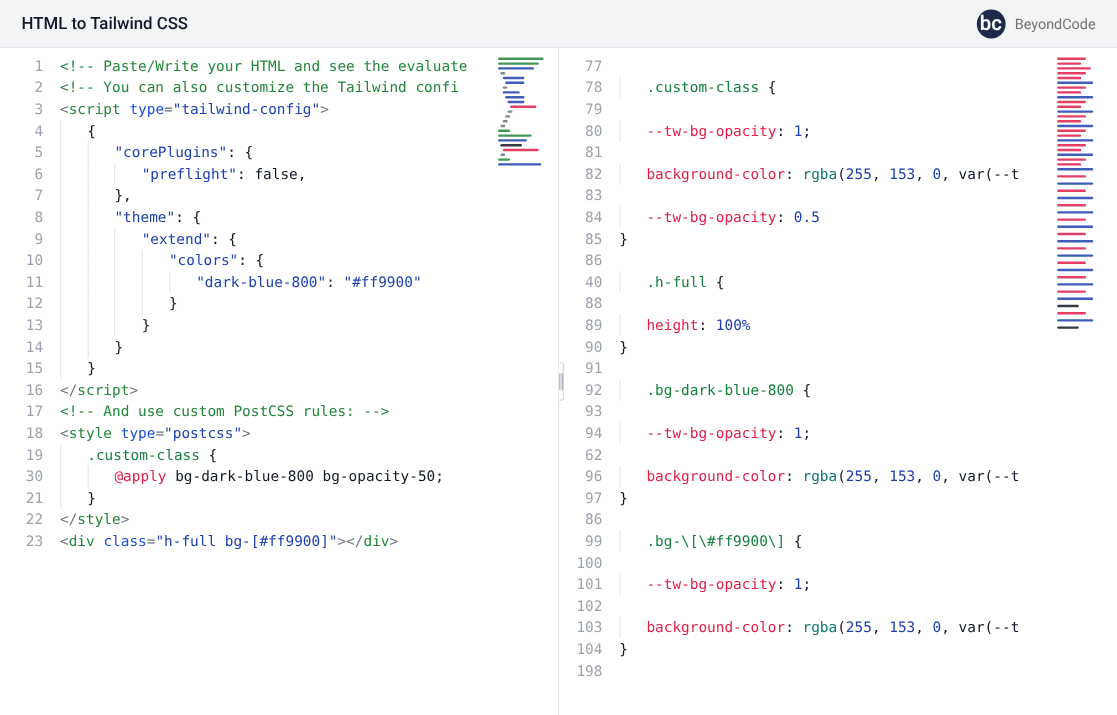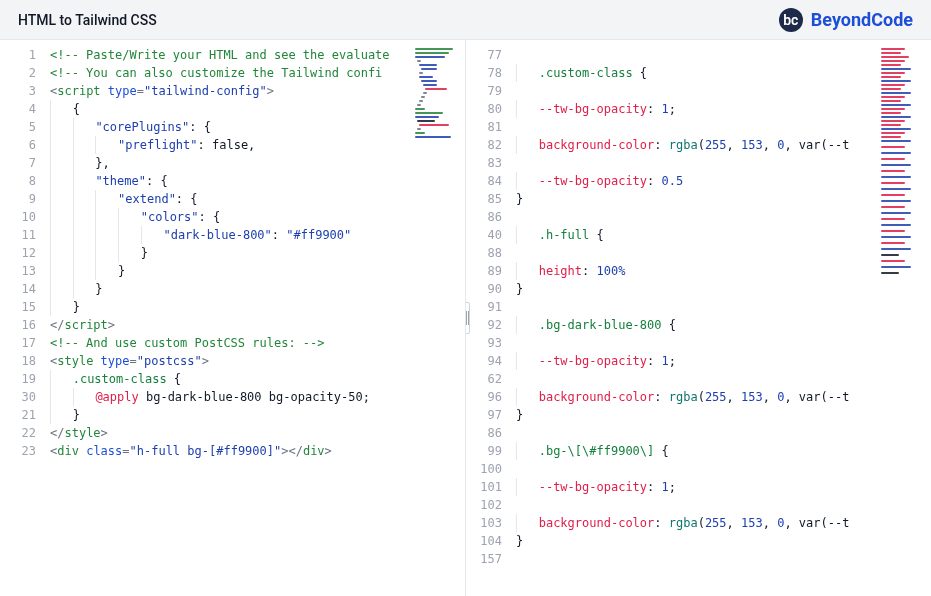--- a/index.html
+++ b/index.html
@@ -1,21 +1,21 @@
 <!DOCTYPE html>
 <html><head>
 <meta charset="utf-8">
 <style>
 * { margin:0; padding:0; box-sizing:border-box; }
 body { font-family: -apple-system, BlinkMacSystemFont, "Segoe UI", Roboto, sans-serif; background:#fff; width:931px; height:596px; overflow:hidden; }
 .header { display:flex; justify-content:space-between; align-items:center; padding:8px 18px; border-bottom:1px solid #e5e7eb; background:#f3f4f6; height:40px;}
 .title { font-size:14px; font-weight:500; color:#111827;}
 .brand { display:flex; align-items:center; gap:8px;}
-.brand-logo { width:24px; height:24px; border-radius:50%; background:#1e2a4a; color:#fff; display:flex; align-items:center; justify-content:center; font-size:14px; font-weight:600;}
-.brand-text { font-size:18px; font-weight:700; color:#1d4ed8;}
+.brand-logo { width:24px; height:24px; border-radius:50%; background:#1e2a4a; color:#fff; display:flex; align-items:center; justify-content:center; font-size:17px; font-weight:600;}
+.brand-text { font-size:12px; font-weight:400; color:#737373;}
 .panes { display:flex; height:556px;}
 .pane { flex:1; position:relative; display:flex; overflow:hidden;}
 .pane.left { border-right:1px solid #e5e7eb;}
 .gutter { width:42px; padding:6px 6px 0 0; text-align:right; font-family: Menlo,Consolas,monospace; font-size:12px; color:#9ca3af; line-height:18px; user-select:none;}
 .gutter div{height:18px;}
 .code { flex:1; padding:6px 0 0 8px; font-family: Menlo,Consolas,monospace; font-size:12px; line-height:18px; white-space:pre; overflow:hidden; color:#111827;}
 .code .line{height:18px; display:block;}
 .indent-guide { display:inline-block; border-left:1px solid #e5e7eb; height:18px; vertical-align:top;}
 .minimap { position:absolute; right:2px; top:6px; width:52px; height:240px; pointer-events:none; opacity:0.85;}
 .minimap .mm { position:absolute; height:2px; border-radius:1px;}
@@ -123,21 +123,21 @@
         <div>62</div>
         <div>96</div>
         <div>97</div>
         <div>86</div>
         <div>99</div>
         <div>100</div>
         <div>101</div>
         <div>102</div>
         <div>103</div>
         <div>104</div>
-        <div>157</div>
+        <div>198</div>
       </div>
     <div class="code" id="code-right"><span class="line"></span><span class="line"><span class="indent-guide"></span>&nbsp;&nbsp;&nbsp;<span class="c-sel">.custom-class</span> {</span><span class="line"></span><span class="line"><span class="indent-guide"></span>&nbsp;&nbsp;&nbsp;<span class="c-prop">--tw-bg-opacity</span>: <span class="c-num">1</span>;</span><span class="line"></span><span class="line"><span class="indent-guide"></span>&nbsp;&nbsp;&nbsp;<span class="c-prop">background-color</span>: <span class="c-func">rgba</span>(<span class="c-num">255</span>, <span class="c-num">153</span>, <span class="c-num">0</span>, var(--t</span><span class="line"></span><span class="line"><span class="indent-guide"></span>&nbsp;&nbsp;&nbsp;<span class="c-prop">--tw-bg-opacity</span>: <span class="c-num">0.5</span></span><span class="line">}</span><span class="line"></span><span class="line"><span class="indent-guide"></span>&nbsp;&nbsp;&nbsp;<span class="c-sel">.h-full</span> {</span><span class="line"></span><span class="line"><span class="indent-guide"></span>&nbsp;&nbsp;&nbsp;<span class="c-prop">height</span>: <span class="c-num">100%</span></span><span class="line">}</span><span class="line"></span><span class="line"><span class="indent-guide"></span>&nbsp;&nbsp;&nbsp;<span class="c-sel">.bg-dark-blue-800</span> {</span><span class="line"></span><span class="line"><span class="indent-guide"></span>&nbsp;&nbsp;&nbsp;<span class="c-prop">--tw-bg-opacity</span>: <span class="c-num">1</span>;</span><span class="line"></span><span class="line"><span class="indent-guide"></span>&nbsp;&nbsp;&nbsp;<span class="c-prop">background-color</span>: <span class="c-func">rgba</span>(<span class="c-num">255</span>, <span class="c-num">153</span>, <span class="c-num">0</span>, var(--t</span><span class="line">}</span><span class="line"></span><span class="line"><span class="indent-guide"></span>&nbsp;&nbsp;&nbsp;<span class="c-sel">.bg-\[\#ff9900\]</span> {</span><span class="line"></span><span class="line"><span class="indent-guide"></span>&nbsp;&nbsp;&nbsp;<span class="c-prop">--tw-bg-opacity</span>: <span class="c-num">1</span>;</span><span class="line"></span><span class="line"><span class="indent-guide"></span>&nbsp;&nbsp;&nbsp;<span class="c-prop">background-color</span>: <span class="c-func">rgba</span>(<span class="c-num">255</span>, <span class="c-num">153</span>, <span class="c-num">0</span>, var(--t</span><span class="line">}</span><span class="line"></span></div>
     <div class="minimap" id="mm-right">
         <div class="mm" style="top: 2px; left: 4px; width: 24px; background: rgb(225, 29, 72);"></div>
         <div class="mm" style="top: 6px; left: 4px; width: 20px; background: rgb(225, 29, 72);"></div>
         <div class="mm" style="top: 10px; left: 4px; width: 28px; background: rgb(225, 29, 72);"></div>
         <div class="mm" style="top: 14px; left: 4px; width: 24px; background: rgb(225, 29, 72);"></div>
         <div class="mm" style="top: 18px; left: 4px; width: 20px; background: rgb(225, 29, 72);"></div>
         <div class="mm" style="top: 22px; left: 4px; width: 30px; background: rgb(30, 64, 175);"></div>
         <div class="mm" style="top: 26px; left: 4px; width: 24px; background: rgb(225, 29, 72);"></div>

